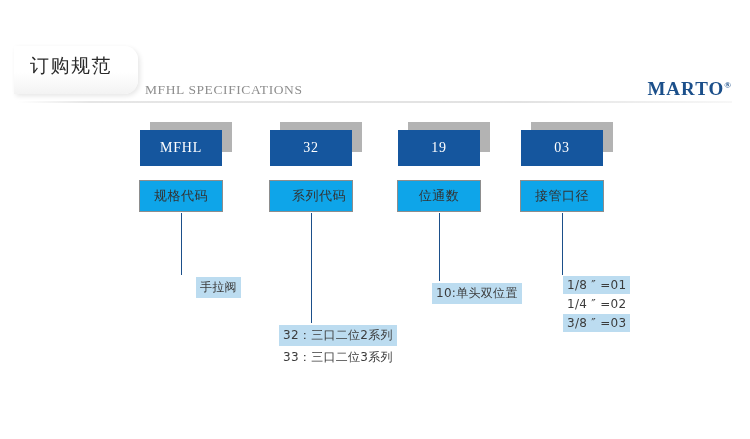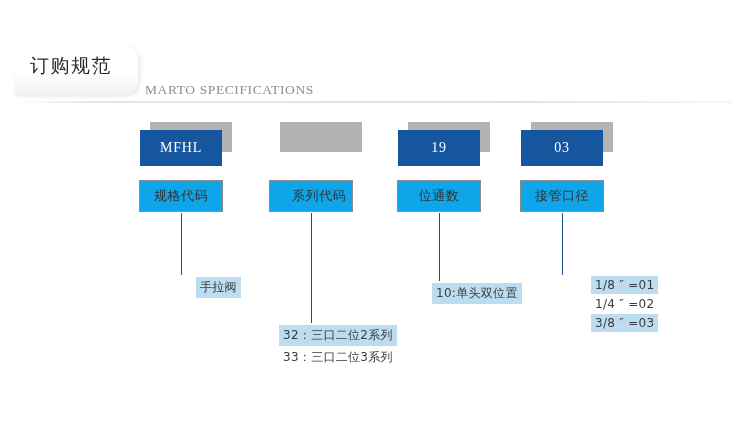--- a/index.html
+++ b/index.html
@@ -155,41 +155,43 @@
     display: block;
     margin-bottom: 1px;
   }
 </style>
 </head>
 <body>
 
 <div class="header">
   <div class="title-plate"></div>
   <div class="title-cn">订购规范</div>
-  <div class="title-en">MARTO SPECIFICATIONS</div>
+  <div class="title-en">MFHL SPECIFICATIONS</div>
+  <div class="brand"><span>MARTO</span><sup>®</sup></div>
   <div class="header-rule"></div>
 </div>
 
 <div class="diagram">
 
   <div class="column">
     <div class="chip-wrap" style="left:140px;">
       <div class="chip-shadow"></div>
       <div class="chip">MFHL</div>
     </div>
     <div class="label-box" style="left:139px;">规格代码</div>
     <div class="connector" style="left:181px; top:105px; height:62px;"></div>
     <div class="annot-group" style="left:152px; top:169px;">
       <span class="annot hl">手拉阀</span>
     </div>
   </div>
 
   <div class="column">
     <div class="chip-wrap" style="left:270px;">
       <div class="chip-shadow"></div>
+      <div class="chip">32</div>
     </div>
     <div class="label-box" style="left:269px;padding-left:16px;">系列代码</div>
     <div class="connector" style="left:311px; top:105px; height:110px;"></div>
     <div class="annot-group" style="left:235px; top:217px;">
       <span class="annot hl">32：三口二位2系列</span>
       <span class="annot">33：三口二位3系列</span>
     </div>
   </div>
 
   <div class="column">
@@ -204,20 +206,20 @@
     </div>
   </div>
 
   <div class="column">
     <div class="chip-wrap" style="left:521px;">
       <div class="chip-shadow"></div>
       <div class="chip">03</div>
     </div>
     <div class="label-box" style="left:520px;">接管口径</div>
     <div class="connector" style="left:562px; top:105px; height:62px;"></div>
-    <div class="annot-group" style="left:519px; top:168px;margin-left:28px;">
+    <div class="annot-group" style="left:519px; top:168px;">
       <span class="annot hl">1/8 ″ =01</span>
       <span class="annot">1/4 ″ =02</span>
       <span class="annot hl">3/8 ″ =03</span>
     </div>
   </div>
 
 </div>
 
 </body></html>

